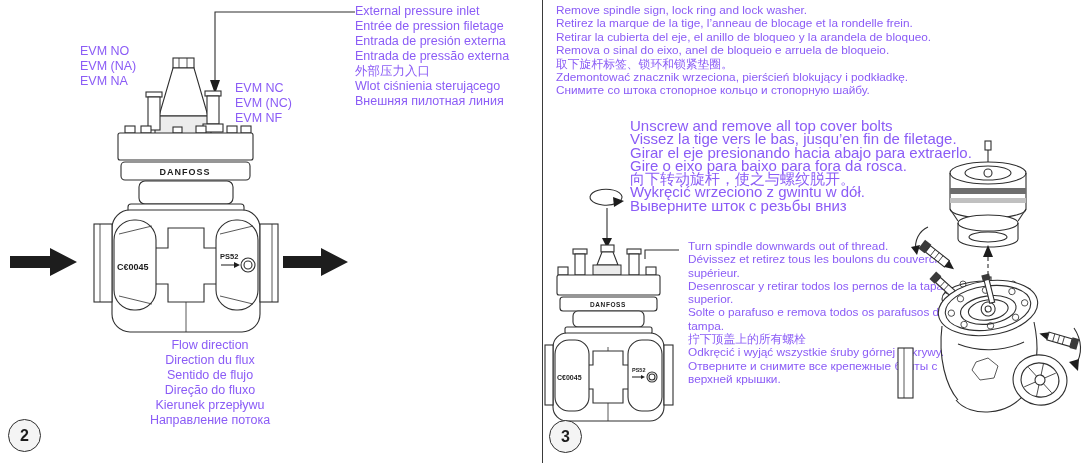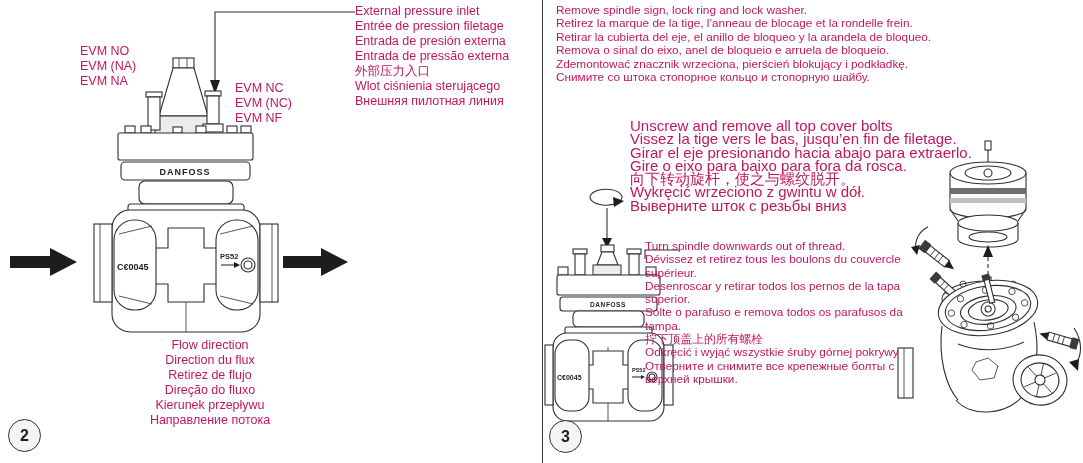--- a/index.html
+++ b/index.html
@@ -1,30 +1,30 @@
 <!DOCTYPE html>
 <html><head>
 <meta charset="utf-8">
 <style>
   html,body{margin:0;padding:0;background:#fff;}
   .page{
     position:relative;width:1083px;height:463px;background:#ffffff;overflow:hidden;
     font-family:"Liberation Sans","DejaVu Sans",sans-serif;color:#383838;
   }
   .panel{position:absolute;left:0;top:0;width:1083px;height:463px;}
-  .txt{position:absolute;white-space:nowrap;color:#be185d;}
+  .txt{position:absolute;white-space:nowrap;color:#8b5cf6;}
   .txt div{white-space:nowrap;}
   .inlet{left:355px;top:4px;font-size:12.5px;line-height:15px;}
   .evm{font-size:12.5px;line-height:15px;}
   .evmL{left:80px;top:44px;}
   .evmR{left:235px;top:61px;margin-top:20px;}
   .flow{left:85px;top:338px;width:250px;text-align:center;font-size:12.5px;line-height:15px;}
   .removeBlk{left:556px;top:4px;font-size:11.8px;line-height:13.4px;}
   .unscrewBlk{left:630px;top:119px;font-size:15px;line-height:13.3px;}
-  .turnBlk{left:645px;top:240px;width:266px;font-size:11.8px;line-height:13.3px;white-space:normal;}
+  .turnBlk{left:688px;top:240px;width:266px;font-size:11.8px;line-height:13.3px;white-space:normal;}
   .turnBlk div{white-space:normal;}
   .divider{position:absolute;left:542px;top:0;width:1.2px;height:463px;background:#3a3a3a;}
   .badge{
     position:absolute;width:31px;height:31px;border:1.6px solid #2e2e2e;border-radius:50%;
     background:#f4f4f4;display:flex;align-items:center;justify-content:center;
     font-size:16px;font-weight:bold;color:#1d1d1d;
   }
   .badge2{left:8px;top:419px;}
   .badge3{left:549px;top:420px;}
   svg{position:absolute;overflow:visible;}
@@ -121,40 +121,41 @@
       <rect class="ln-art" x="255" y="168" width="18" height="78"></rect>
       <line class="ln-thin" x1="267" y1="168" x2="267" y2="246"></line>
 
       <polygon class="solid" points="5,200 45,200 45,192 72,206 45,220 45,212 5,212"></polygon>
       <polygon class="solid" points="278,200 316,200 316,192 343,206 316,220 316,212 278,212"></polygon>
     </svg>
 
     <div class="txt flow">
       <div>Flow direction</div>
       <div>Direction du flux</div>
-      <div>Retirez de flujo</div>
+      <div>Sentido de flujo</div>
       <div>Direção do fluxo</div>
       <div>Kierunek przepływu</div>
       <div>Направление потока</div>
     </div>
 
     <div class="badge badge2">
       <span>2</span>
     </div>
   </div>
 
   <div class="divider"></div>
 
   <div class="panel">
 
     <div class="txt removeBlk">
       <div>Remove spindle sign, lock ring and lock washer.</div>
       <div>Retirez la marque de la tige, l’anneau de blocage et la rondelle frein.</div>
       <div>Retirar la cubierta del eje, el anillo de bloqueo y la arandela de bloqueo.</div>
       <div>Remova o sinal do eixo, anel de bloqueio e arruela de bloqueio.</div>
+      <div>取下旋杆标签、锁环和锁紧垫圈。</div>
       <div>Zdemontować znacznik wrzeciona, pierścień blokujący i podkładkę.</div>
       <div>Снимите со штока стопорное кольцо и стопорную шайбу.</div>
     </div>
 
     <div class="txt unscrewBlk">
       <div>Unscrew and remove all top cover bolts</div>
       <div>Vissez la tige vers le bas, jusqu’en fin de filetage.</div>
       <div>Girar el eje presionando hacia abajo para extraerlo.</div>
       <div>Gire o eixo para baixo para fora da rosca.</div>
       <div>向下转动旋杆，使之与螺纹脱开。</div>

